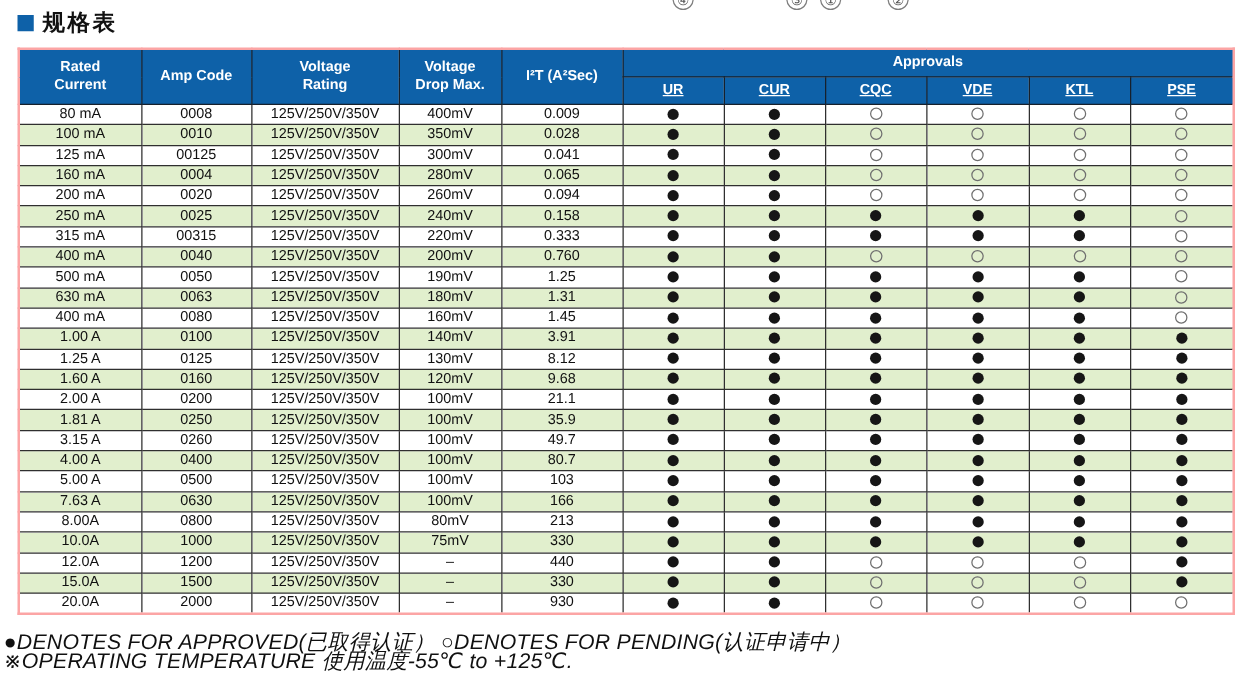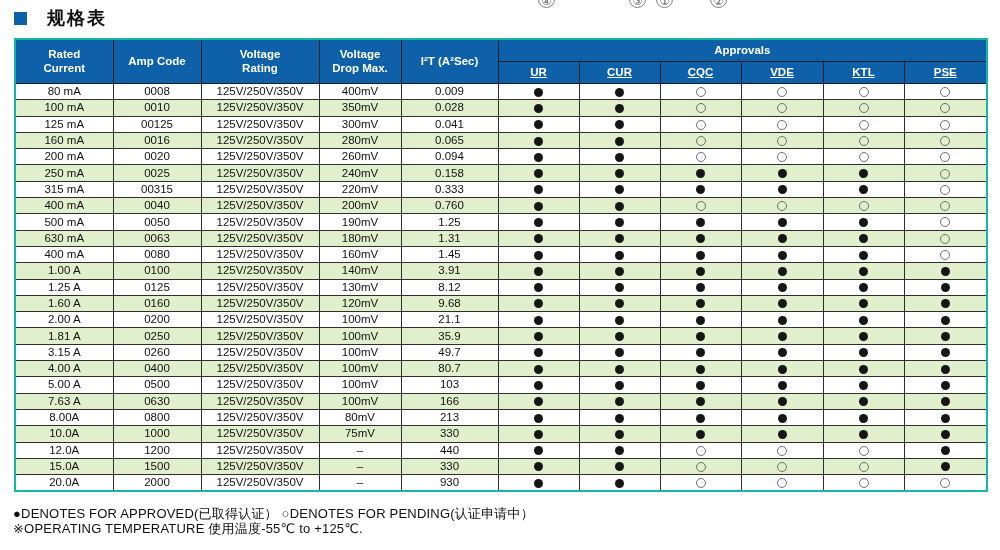--- a/index.html
+++ b/index.html
@@ -7,21 +7,21 @@
     width:1000px;height:550px;
     font-family:"Liberation Sans","DejaVu Sans",sans-serif;
     background:#ffffff;position:relative;overflow:hidden;
     -webkit-font-smoothing:antialiased;
   }
   .page{position:relative;width:1000px;height:550px;overflow:hidden;}
 
   
   .title-row{
     position:absolute;left:14px;top:6px;
-    display:flex;align-items:center;gap:20px;
+    display:flex;align-items:center;gap:7px;
   }
   .title-square{
     width:13px;height:13px;background:var(--blue,#0e61a8);
     display:inline-block;margin-top:1px;
   }
   .title-text{
     font-size:18px;font-weight:bold;color:#111;letter-spacing:2px;
   }
 
   
@@ -29,21 +29,21 @@
     position:absolute;top:-9px;width:17px;height:17px;
     border:1px solid #7d7d7d;border-radius:50%;
     background:#fff;color:#555;font-size:11px;
     text-align:center;line-height:19px;box-sizing:border-box;
   }
 
   
   table.spec{
     position:absolute;left:14px;top:38px;width:972px;
     border-collapse:collapse;table-layout:fixed;
-    border:2px solid #14b8a6;
+    border:2px solid #fca5a5;
   }
   table.spec th{
     background:var(--blue,#0e61a8);color:#fff;
     border:1px solid #16202c;
     font-size:11.5px;font-weight:bold;
     padding:0;white-space:pre-line;line-height:1.15;
   }
   table.spec thead tr.approvals-band th{height:21px;}
   table.spec thead th.span2{height:44px;}
   table.spec thead tr.subcols th{height:21px;text-decoration:underline;}
@@ -56,23 +56,24 @@
   }
   tr.white td{background:#ffffff;}
   tr.green td{background:var(--green,#e1efcd);}
 
   .dot{display:inline-block;border-radius:50%;vertical-align:middle;}
   .dot.filled{width:9px;height:9px;background:#161616;}
   .dot.open{width:8px;height:8px;border:1.3px solid #6f6f6f;background:transparent;box-sizing:content-box;}
 
   
   .footnotes{
-    position:absolute;left:13px;top:507px;
-    font-size:13px;color:#101010;line-height:14.5px;
+    position:absolute;left:3px;top:507px;
+    font-size:17px;color:#101010;line-height:14.5px;
     letter-spacing:0.2px;
+    font-style:italic;
   }
 </style>
 </head>
 <body>
 
 <div class="page">
 
   <div class="callout" style="left:538px;">④</div>
   <div class="callout" style="left:629px;">③</div>
   <div class="callout" style="left:656px;">①</div>
@@ -153,21 +154,21 @@
           <td>0.041</td>
           <td><span class="dot filled"></span></td>
           <td><span class="dot filled"></span></td>
           <td><span class="dot open"></span></td>
           <td><span class="dot open"></span></td>
           <td><span class="dot open"></span></td>
           <td><span class="dot open"></span></td>
         </tr>
         <tr class="green">
           <td>160 mA</td>
-          <td>0016</td>
+          <td>0004</td>
           <td>125V/250V/350V</td>
           <td>280mV</td>
           <td>0.065</td>
           <td><span class="dot filled"></span></td>
           <td><span class="dot filled"></span></td>
           <td><span class="dot open"></span></td>
           <td><span class="dot open"></span></td>
           <td><span class="dot open"></span></td>
           <td><span class="dot open"></span></td>
         </tr>

